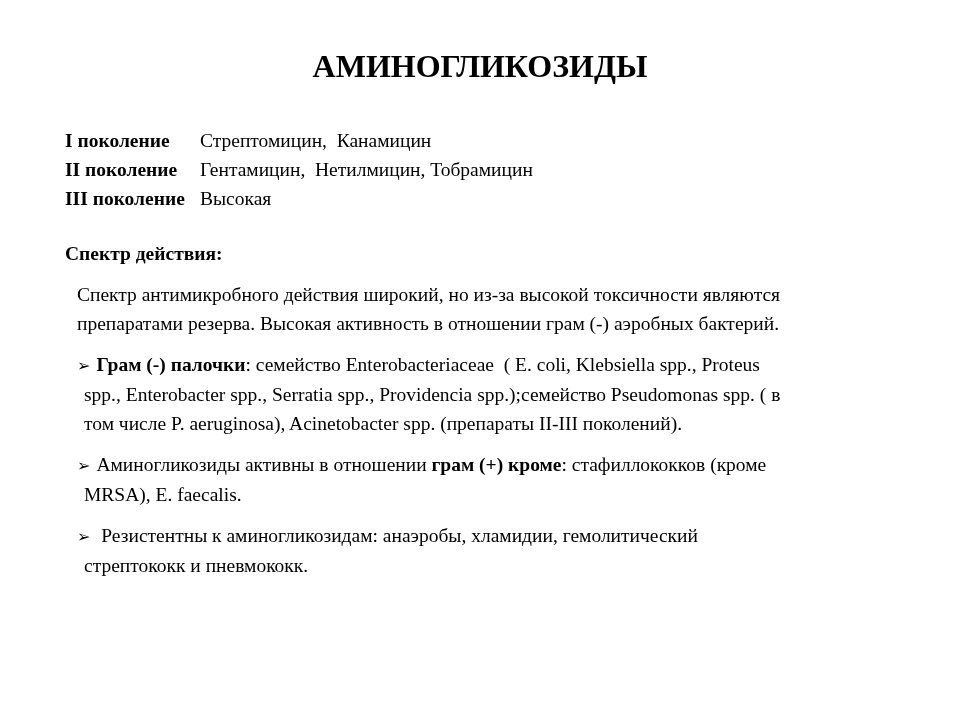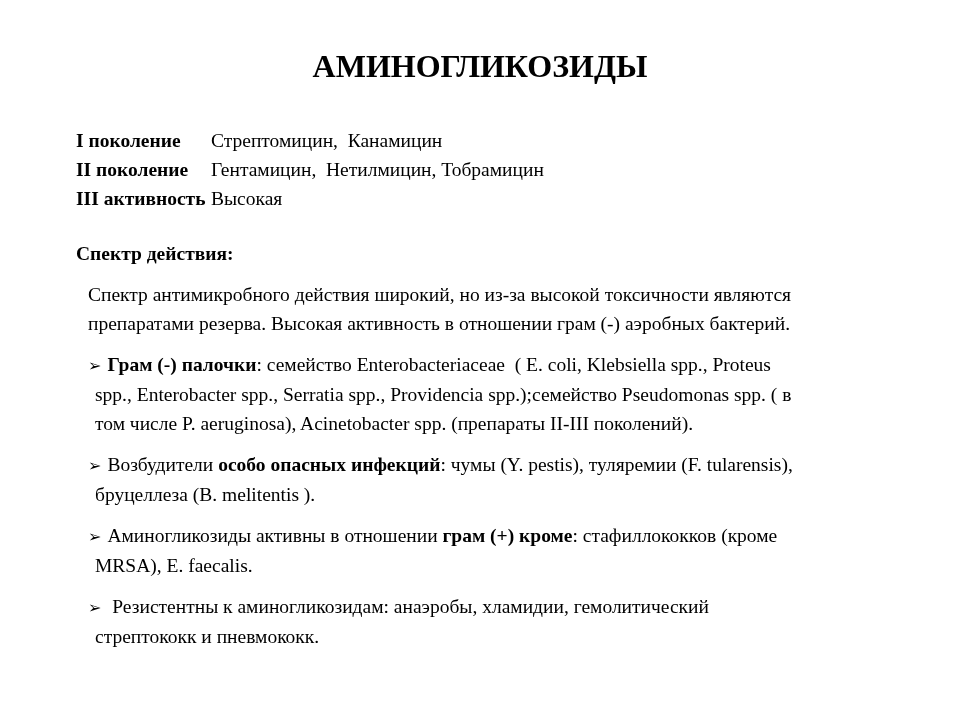--- a/index.html
+++ b/index.html
@@ -5,21 +5,21 @@
   html,body{margin:0;padding:0;background:#ffffff;}
   .slide{
     position:relative;width:960px;height:720px;background:#ffffff;color:#000000;
     font-family:"Liberation Serif","DejaVu Serif",serif;overflow:hidden;border-radius:18px;
   }
   .title{
     position:absolute;top:48px;left:0;width:100%;text-align:center;
     font-size:32px;font-weight:bold;line-height:36px;
   }
   .content{
-    position:absolute;left:76px;top:126px;width:862px;
+    position:absolute;left:65px;top:126px;width:862px;
     font-size:19.5px;line-height:29px;
   }
   .content span,.content b{white-space:pre-wrap;}
   .gen-row{margin:0;}
   .gen-label{display:inline-block;min-width:135px;font-weight:bold;}
   .spectrum-heading{font-weight:bold;margin:26px 0 0 0;}
   .intro{margin:12px;}
   ul.bullets{list-style:none;margin:0;padding:0;}
   .bullets li{padding-left:7px;text-indent:-7px;margin:12px;}
   .arrow{
@@ -31,33 +31,31 @@
 <body>
 
 <div class="slide">
   <div class="title">АМИНОГЛИКОЗИДЫ</div>
 
   <div class="content">
 
     <div>
         <p class="gen-row"><b class="gen-label">I поколение</b><span>Стрептомицин,  Канамицин</span></p>
         <p class="gen-row"><b class="gen-label">II поколение</b><span>Гентамицин,  Нетилмицин, Тобрамицин</span></p>
-        <p class="gen-row"><b class="gen-label">III активность</b><span>Высокая</span></p>
+        <p class="gen-row"><b class="gen-label">III поколение</b><span>Высокая</span></p>
       </div>
 
     <p class="spectrum-heading">Спектр действия:</p>
     <p class="intro"><span>Спектр антимикробного действия широкий, но из-за высокой токсичности являются
 препаратами резерва. Высокая активность в отношении грам (-) аэробных бактерий.</span></p>
 
     <ul class="bullets">
         <li><span class="arrow">➢</span><span></span><b>Грам (-) палочки</b><span>: семейство Enterobacteriaceae  ( E. coli, Klebsiella spp., Proteus
 spp., Enterobacter spp., Serratia spp., Providencia spp.);семейство Pseudomonas spp. ( в
 том числе P. aeruginosa), Acinetobacter spp. (препараты II-III поколений).</span></li>
-        <li><span class="arrow">➢</span><span>Возбудители </span><b>особо опасных инфекций</b><span>: чумы (Y. pestis), туляремии (F. tularensis),
-бруцеллеза (B. melitentis ).</span></li>
         <li><span class="arrow">➢</span><span>Аминогликозиды активны в отношении </span><b>грам (+) кроме</b><span>: стафиллококков (кроме
 MRSA), E. faecalis.</span></li>
         <li><span class="arrow">➢</span><span> Резистентны к аминогликозидам: анаэробы, хламидии, гемолитический
 стрептококк и пневмококк.</span><b></b><span></span></li>
       </ul>
 
   </div>
 </div>
 
 </body></html>

